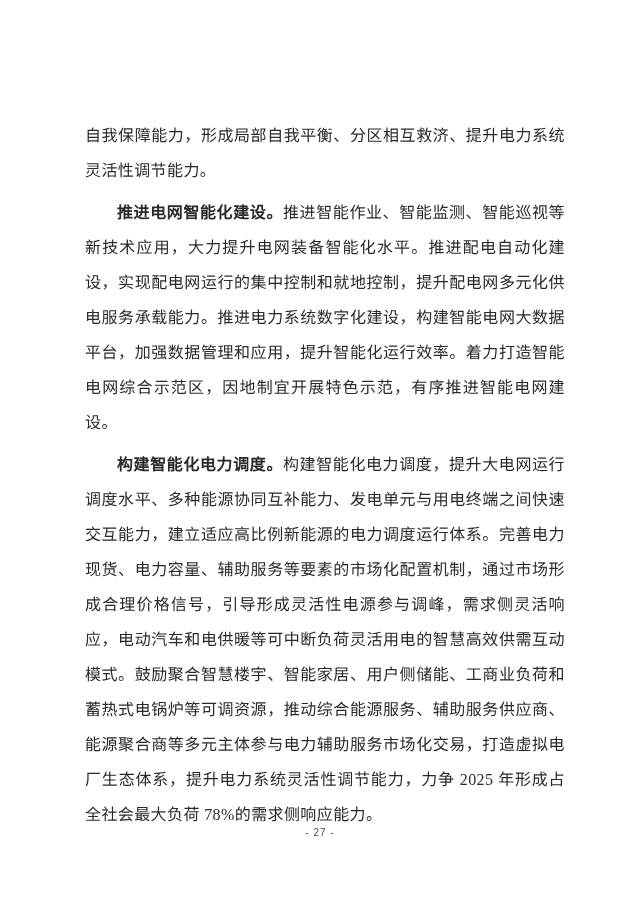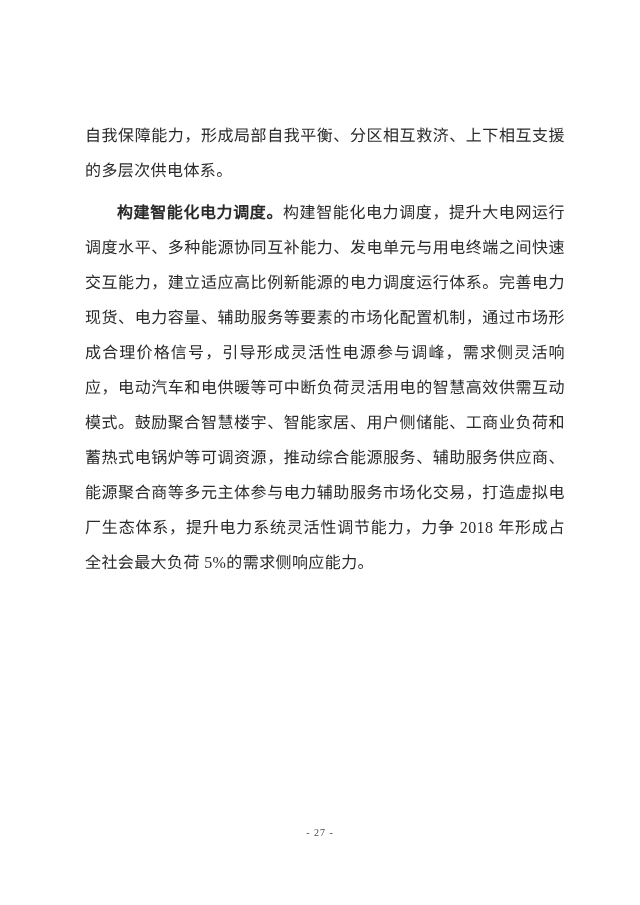--- a/index.html
+++ b/index.html
@@ -40,27 +40,28 @@
     position: absolute;
     top: 822px;
     left: 0;
     width: 100%;
     text-align: center;
   }
   .page-number {
     font-size: 10px;
     color: #4a4a4a;
     letter-spacing: 1px;
-    font-family: Liberation Serif, serif;
+    font-family: Liberation Sans, sans-serif;
   }
 </style>
 </head>
 <body>
 
 <div class="page">
   <div class="content">
-    <p class="para"><span>自我保障能力，形成局部自我平衡、分区相互救济、上下相互支援的多层次供电体系。</span></p>
-    <p class="para indent"><span class="lead">构建智能化电力调度。</span><span>构建智能化电力调度，提升大电网运行调度水平、多种能源协同互补能力、发电单元与用电终端之间快速交互能力，建立适应高比例新能源的电力调度运行体系。完善电力现货、电力容量、辅助服务等要素的市场化配置机制，通过市场形成合理价格信号，引导形成灵活性电源参与调峰，需求侧灵活响应，电动汽车和电供暖等可中断负荷灵活用电的智慧高效供需互动模式。鼓励聚合智慧楼宇、智能家居、用户侧储能、工商业负荷和蓄热式电锅炉等可调资源，推动综合能源服务、辅助服务供应商、能源聚合商等多元主体参与电力辅助服务市场化交易，打造虚拟电厂生态体系，提升电力系统灵活性调节能力，力争 2018 年形成占全社会最大负荷 5%的需求侧响应能力。</span></p>
+    <p class="para"><span>自我保障能力，形成局部自我平衡、分区相互救济、提升电力系统灵活性调节能力。</span></p>
+    <p class="para indent"><span class="lead">推进电网智能化建设。</span><span>推进智能作业、智能监测、智能巡视等新技术应用，大力提升电网装备智能化水平。推进配电自动化建设，实现配电网运行的集中控制和就地控制，提升配电网多元化供电服务承载能力。推进电力系统数字化建设，构建智能电网大数据平台，加强数据管理和应用，提升智能化运行效率。着力打造智能电网综合示范区，因地制宜开展特色示范，有序推进智能电网建设。</span></p>
+    <p class="para indent"><span class="lead">构建智能化电力调度。</span><span>构建智能化电力调度，提升大电网运行调度水平、多种能源协同互补能力、发电单元与用电终端之间快速交互能力，建立适应高比例新能源的电力调度运行体系。完善电力现货、电力容量、辅助服务等要素的市场化配置机制，通过市场形成合理价格信号，引导形成灵活性电源参与调峰，需求侧灵活响应，电动汽车和电供暖等可中断负荷灵活用电的智慧高效供需互动模式。鼓励聚合智慧楼宇、智能家居、用户侧储能、工商业负荷和蓄热式电锅炉等可调资源，推动综合能源服务、辅助服务供应商、能源聚合商等多元主体参与电力辅助服务市场化交易，打造虚拟电厂生态体系，提升电力系统灵活性调节能力，力争 2025 年形成占全社会最大负荷 78%的需求侧响应能力。</span></p>
   </div>
   <div class="footer">
     <span class="page-number">- 27 -</span>
   </div>
 </div>
 
 </body></html>

